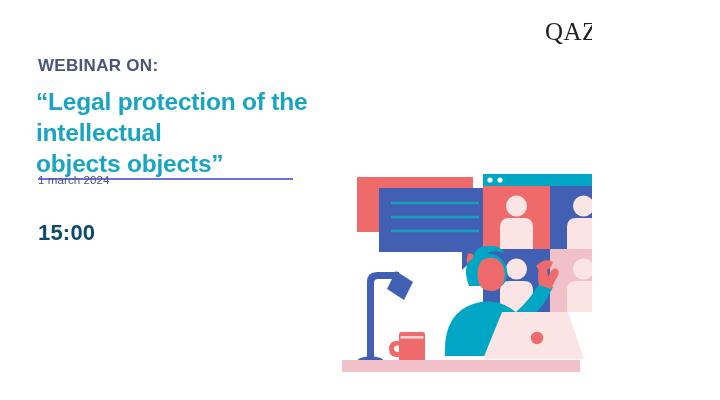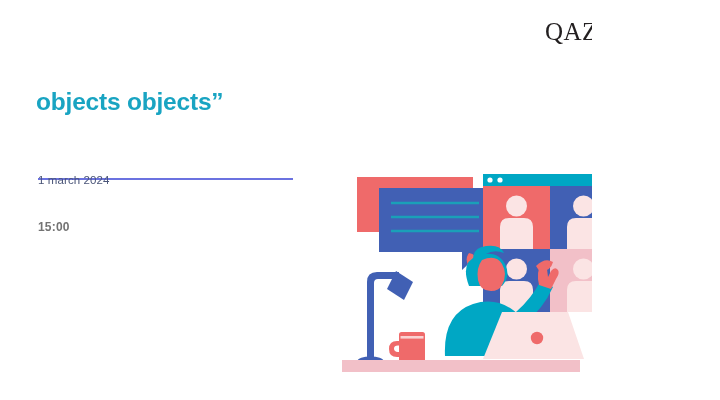--- a/index.html
+++ b/index.html
@@ -82,23 +82,23 @@
     left: 38px;
     top: 174px;
     font-size: 11.5px;
     color: #4a5578;
     letter-spacing: 0.1px;
   }
   #time {
     position: absolute;
     left: 38px;
     top: 220px;
-    font-size: 12px;
+    font-size: 22px;
     font-weight: bold;
-    color: #737373;
+    color: #0c4a6e;
     letter-spacing: 0.2px;
   }
 
   
   #illustration {
     position: absolute;
     left: 340px;
     top: 160px;
     width: 360px;
     height: 230px;
@@ -130,22 +130,24 @@
         <line x1="3.6" y1="24.4" x2="25.4" y2="24.4"></line>
       </g>
 
       <ellipse cx="14.5" cy="19" rx="4.6" ry="10.4" fill="none" stroke="#3f8fa8" stroke-width="1.1"></ellipse>
       <line x1="14.5" y1="8.6" x2="14.5" y2="29.4" stroke="#3f8fa8" stroke-width="1.1"></line>
 
       <rect x="9.4" y="29.6" width="10.2" height="1.7" fill="#3f8fa8"></rect>
     </svg>
   </div>
 
+  <div id="kicker">WEBINAR ON:</div>
 
   <div id="title">
+    <div>“Legal protection of the intellectual</div>
     <div>objects objects”</div>
   </div>
 
   <div id="divider"></div>
 
   <div id="date">1 march 2024</div>
   <div id="time">15:00</div>
 
   <div id="illustration">
     <svg width="360" height="230" viewBox="0 0 360 230" xmlns="http://www.w3.org/2000/svg">

